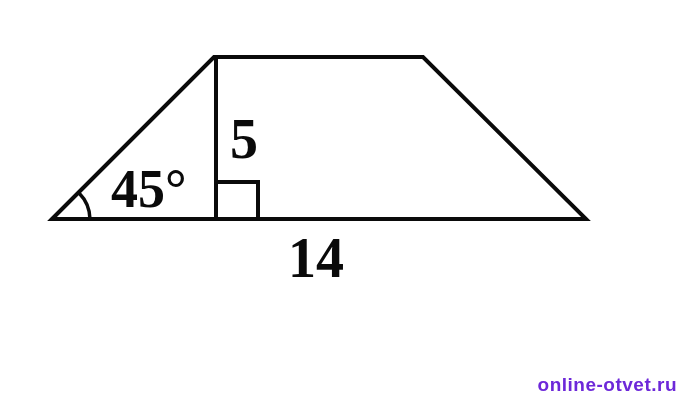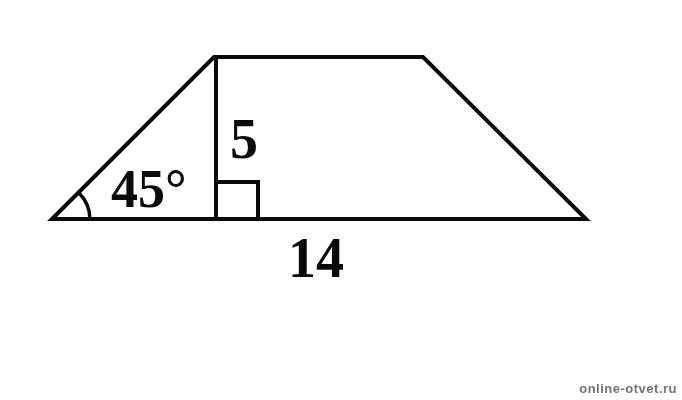--- a/index.html
+++ b/index.html
@@ -38,24 +38,24 @@
     font-weight: bold;
     font-size: 56px;
   }
   .label-small {
     font-size: 54px;
   }
   .watermark {
     position: absolute;
     right: 5px;
     bottom: 4px;
-    color: #737373;
+    color: #6d28d9;
     font-family: "Liberation Sans", sans-serif;
     font-weight: bold;
-    font-size: 13px;
+    font-size: 19px;
     letter-spacing: 0.5px;
     user-select: none;
   }
 </style>
 </head>
 <body>
 
 <div id="canvas">
 
   <svg id="diagram-svg" width="682" height="400" viewBox="0 0 682 400">

